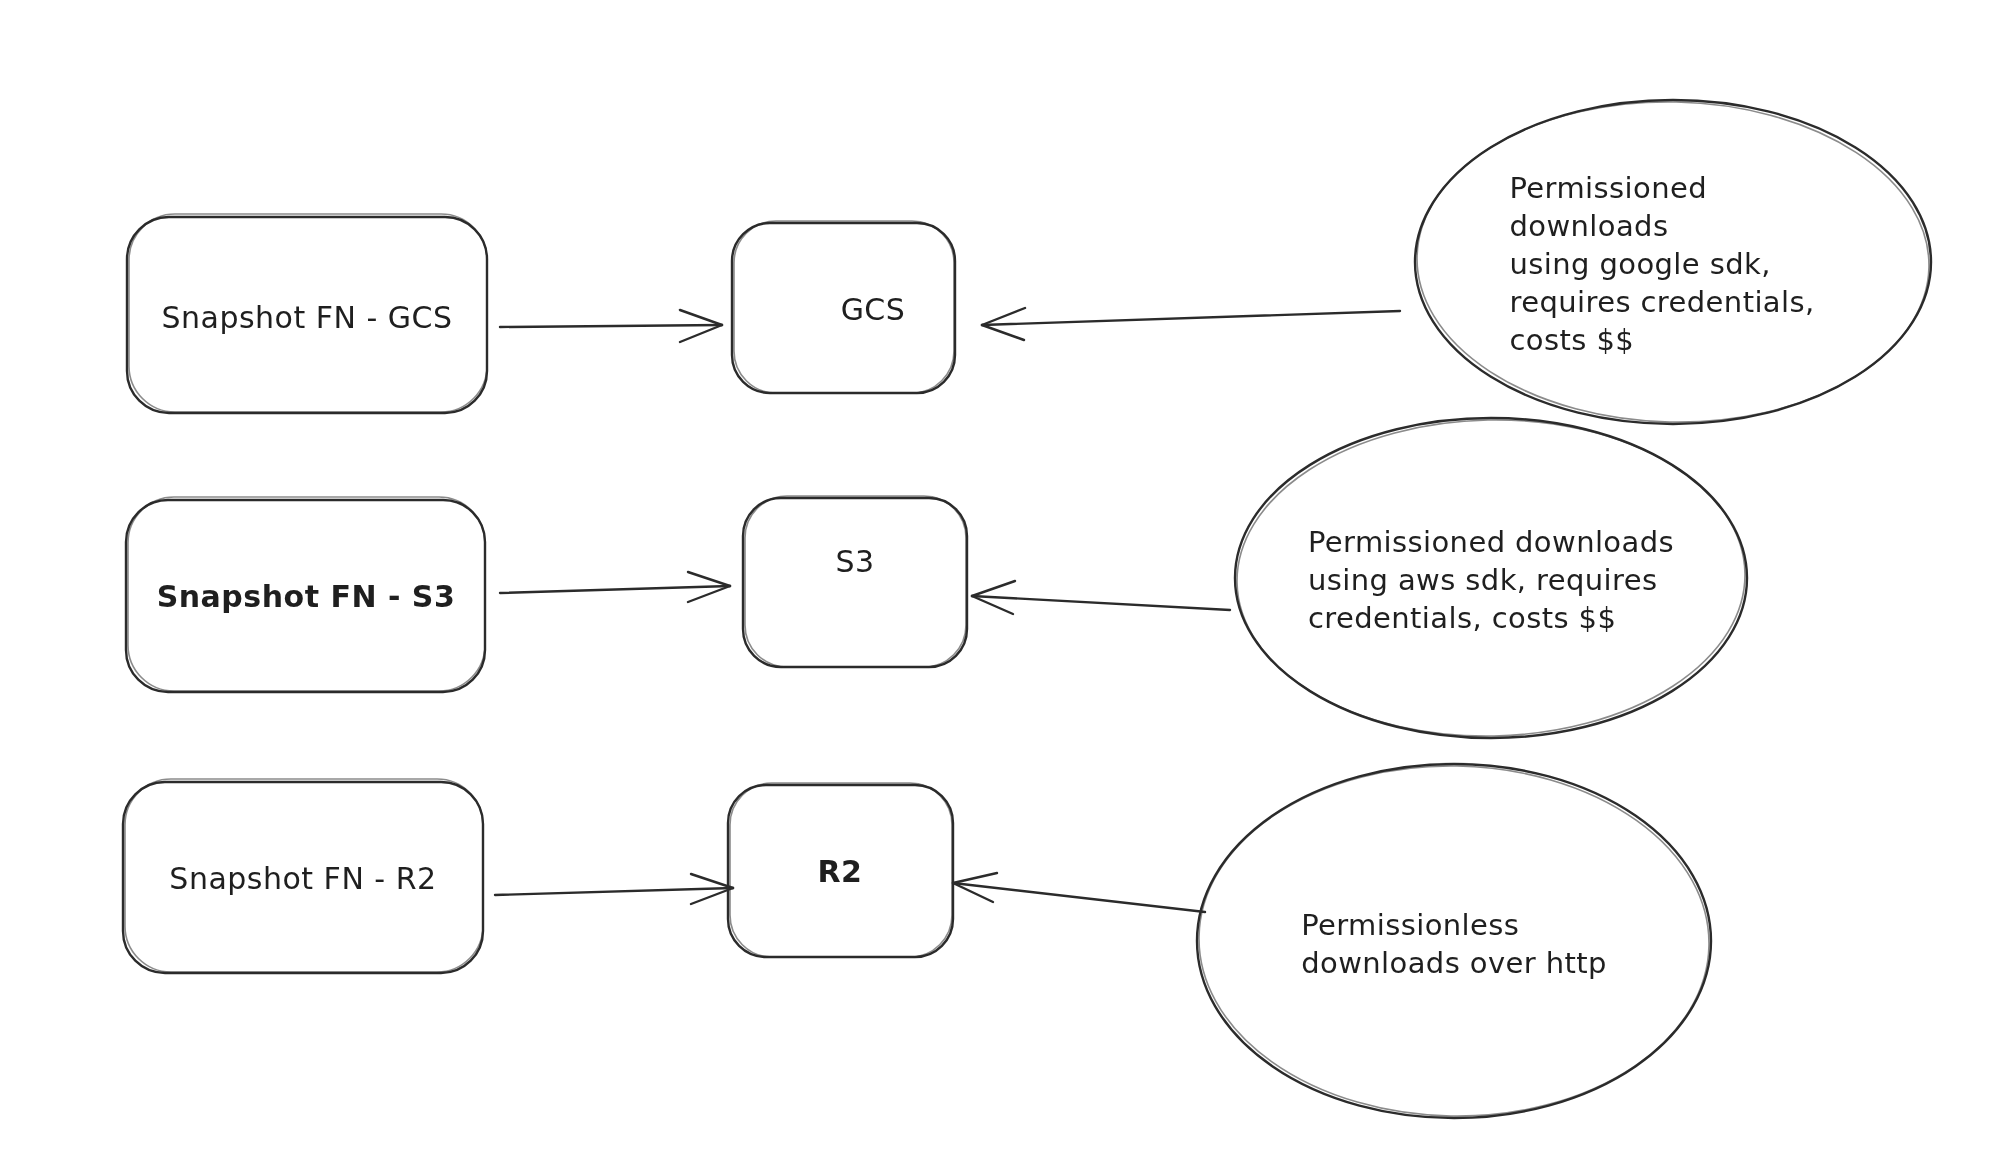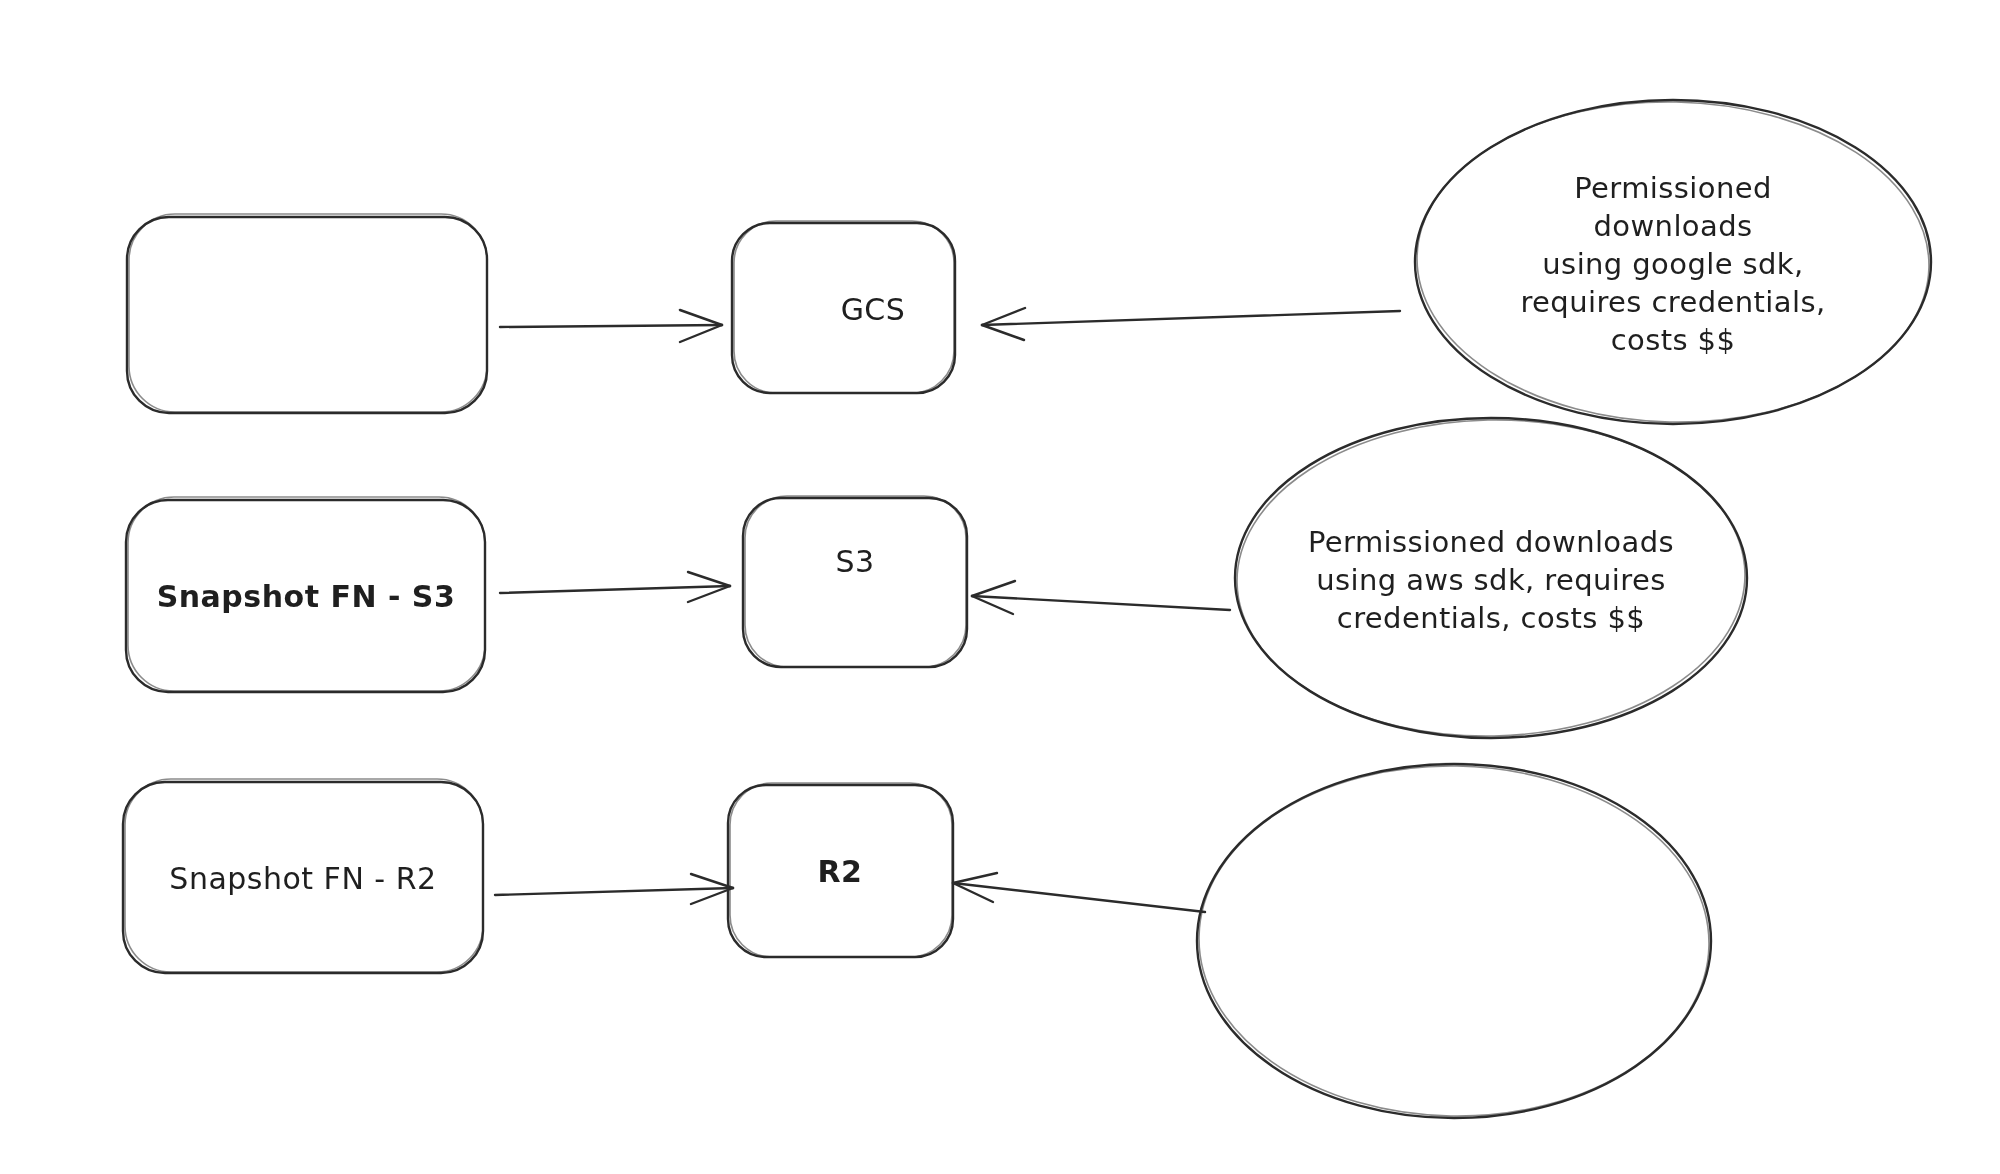--- a/index.html
+++ b/index.html
@@ -40,21 +40,21 @@
     transform: translate(-50%, -50%);
     text-align: center;
     font-size: 30px;
     letter-spacing: 0.5px;
     white-space: nowrap;
     color: #1f1f1f;
   }
   .note {
     position: absolute;
     transform: translate(-50%, -50%);
-    text-align: center;
+    text-align: left;
     font-size: 29px;
     line-height: 38px;
     letter-spacing: 0.4px;
     white-space: pre-line;
     color: #1f1f1f;
   }
 </style>
 </head>
 <body>
 
@@ -125,28 +125,31 @@
       <line class="stroke" x1="1205" y1="912" x2="953" y2="883"></line>
       <line class="stroke" x1="953" y1="883" x2="997" y2="873"></line>
       <line class="stroke" x1="953" y1="883" x2="993" y2="902"></line>
     </g>
     <g>
       <ellipse class="stroke" cx="1454" cy="941" rx="257" ry="177"></ellipse>
       <ellipse class="stroke2" cx="1454" cy="941" rx="255" ry="175" transform="rotate(1 1454 941)"></ellipse>
     </g>
   </svg>
 
+  <div class="lbl" style="left:307px; top:317px;">Snapshot FN - GCS</div>
   <div class="lbl" style="left:843px; top:309px;margin-left:30px;">GCS</div>
   <div class="note" style="left:1673px; top:264px;">Permissioned downloads
 using google sdk,
 requires credentials,
 costs $$</div>
 
   <div class="lbl" style="left:306px; top:596px;font-weight:bold;">Snapshot FN - S3</div>
   <div class="lbl" style="left:855px; top:561px;">S3</div>
   <div class="note" style="left:1491px; top:580px;">Permissioned downloads
 using aws sdk, requires
 credentials, costs $$</div>
 
   <div class="lbl" style="left:303px; top:878px;">Snapshot FN - R2</div>
   <div class="lbl" style="left:840px; top:871px;font-weight:bold;">R2</div>
+  <div class="note" style="left:1454px; top:944px;">Permissionless
+downloads over http</div>
 
 </div>
 
 </body></html>

